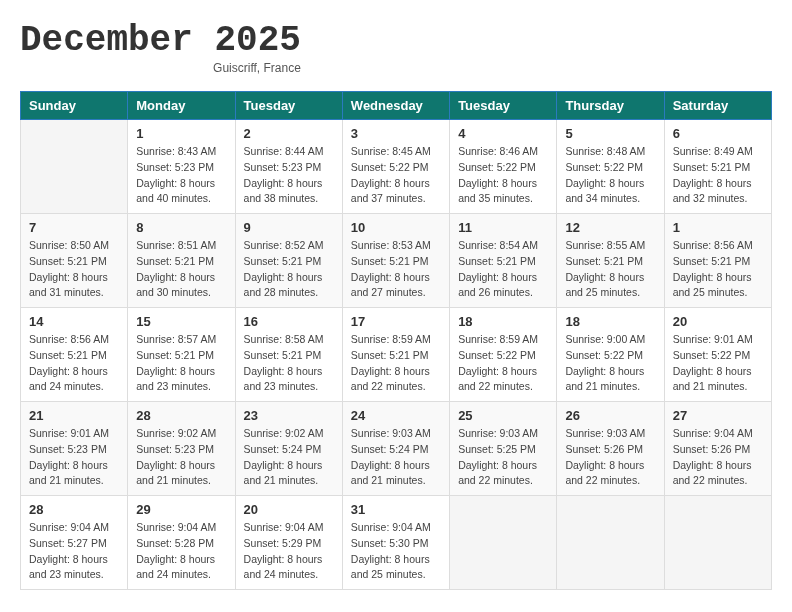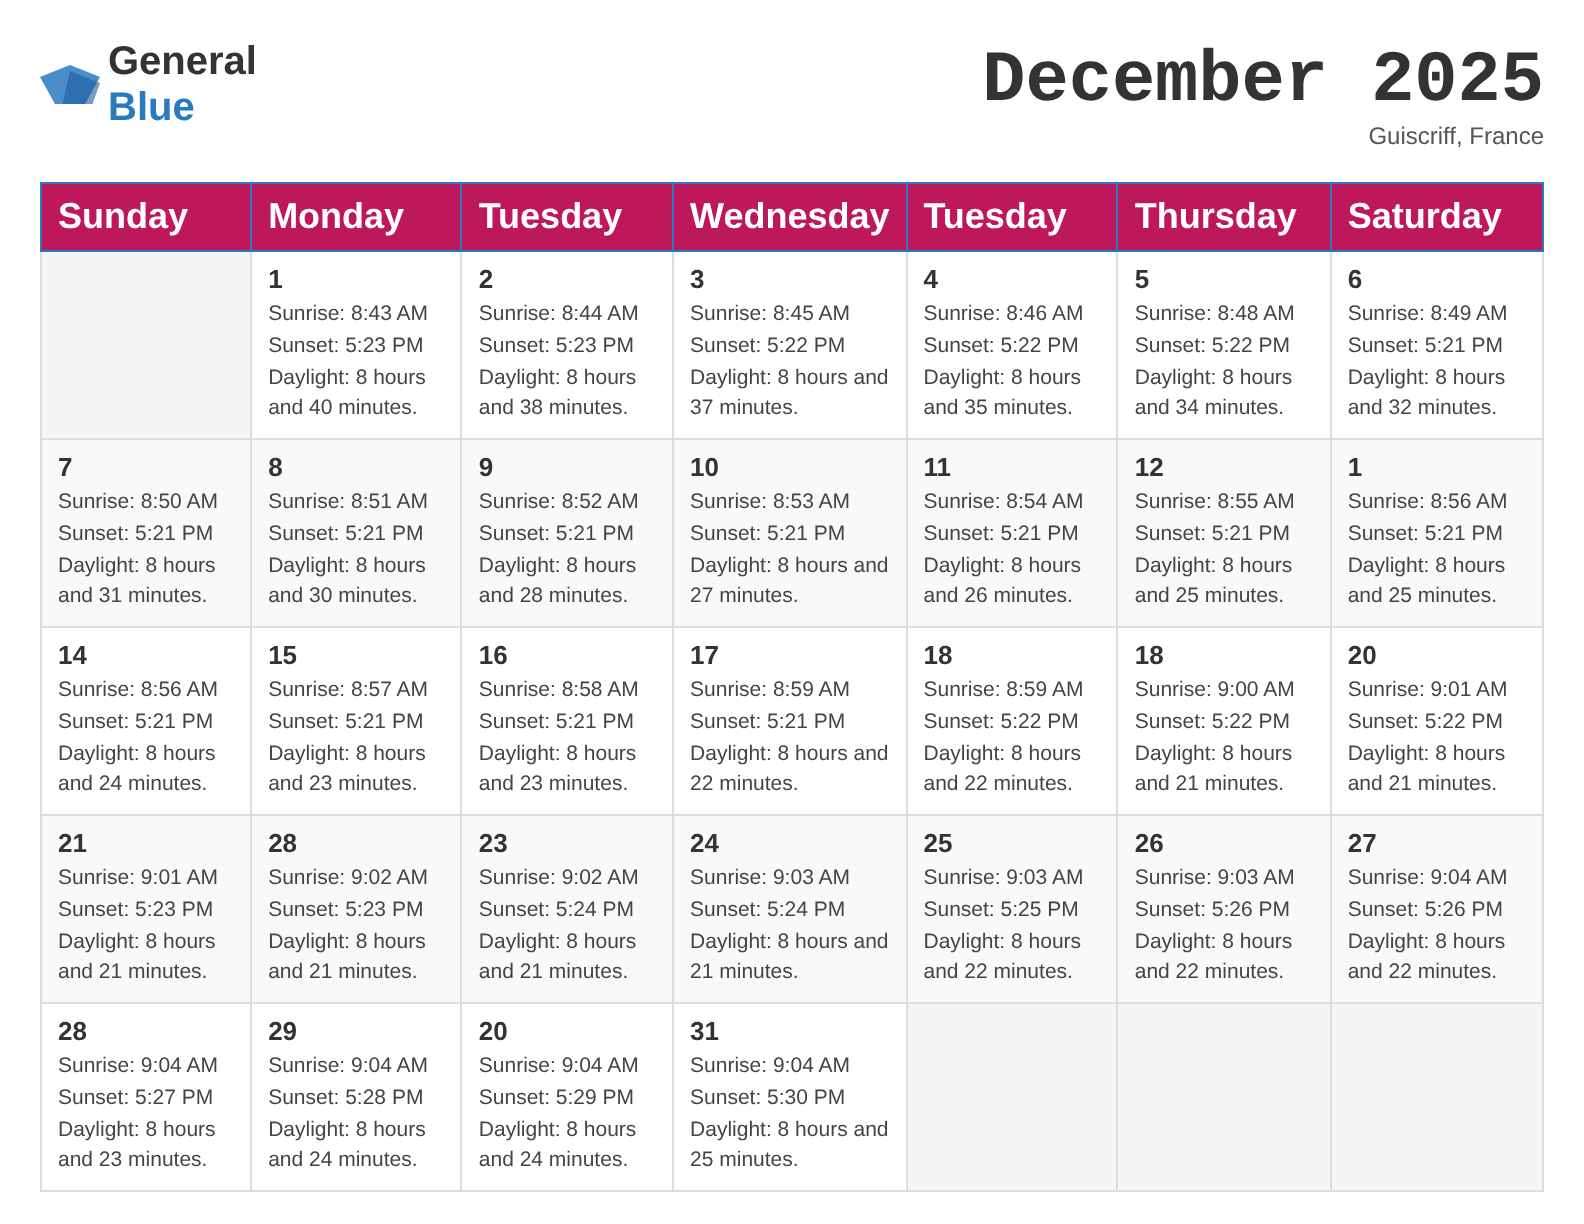--- a/index.html
+++ b/index.html
@@ -37,23 +37,23 @@
     .location {
       font-size: 12px;
       color: #555;
     }
     .calendar {
       width: 100%;
       border-collapse: collapse;
       border: 1px solid #ccc;
     }
     .calendar th {
-      background-color: #be185d;
+      background-color: #0f766e;
       color: #fff;
-      font-size: 18px;
+      font-size: 13px;
       font-weight: bold;
       padding: 6px 8px;
       text-align: left;
       border: 1px solid #2a7abf;
     }
     .calendar td {
       vertical-align: top;
       padding: 6px 8px;
       border: 1px solid #ddd;
       font-size: 11px;
@@ -81,30 +81,20 @@
       background: #f5f5f5 !important;
     }
     
     .row-even td { background-color: #fff; }
     .row-odd td { background-color: #f0f4f8; }
   </style>
 </head>
 <body>
 
 <div class="header">
-  <div class="logo">
-    <svg class="logo-icon" viewBox="0 0 40 32" xmlns="http://www.w3.org/2000/svg">
-      <polygon points="10,28 30,28 40,10 20,2 0,10" fill="#2a7abf" opacity="0.85"></polygon>
-      <polygon points="15,28 35,28 40,14 20,6" fill="#1a5a9f" opacity="0.6"></polygon>
-    </svg>
-    <div>
-      <span style="font-size:20px;font-weight:bold;color:#333;">General</span><br>
-      <span style="font-size:20px;font-weight:bold;color:#2a7abf;">Blue</span>
-    </div>
-  </div>
   <div class="title-block">
     <div class="month-title">December 2025</div>
     <div class="location">Guiscriff, France</div>
   </div>
 </div>
 
 <table class="calendar">
   <thead>
     <tr>
     <th>Sunday</th>

